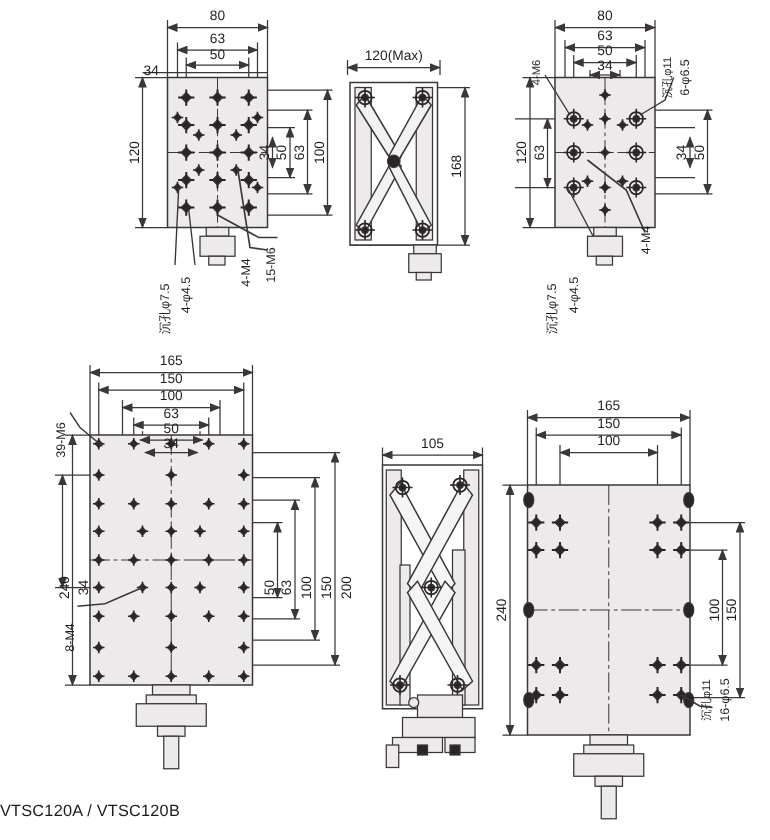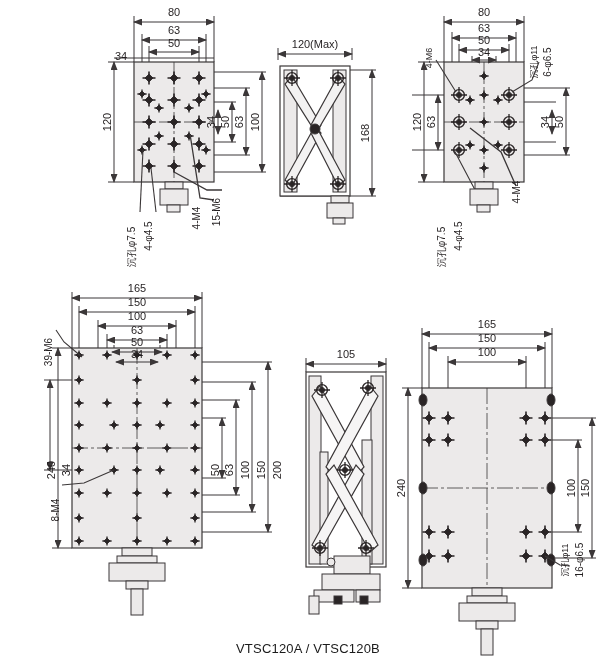--- a/index.html
+++ b/index.html
@@ -1,20 +1,20 @@
 <!DOCTYPE html>
 <html><head>
 <meta charset="utf-8">
 <style>
   html,body{margin:0;padding:0;background:#ffffff;}
   body{width:616px;height:672px;position:relative;overflow:hidden;
        font-family:"Liberation Sans","DejaVu Sans",sans-serif;color:#231f20;}
   .stage{position:absolute;left:4px;top:0;width:616px;height:588px;}
   svg{display:block;}
-  .caption{position:absolute;left:0;top:641px;width:616px;text-align:center;
+  .caption{position:absolute;left:0;top:641px;width:616px;
            font-size:13px;letter-spacing:.2px;color:#1b1b1b;}
   text{font-family:"Liberation Sans","DejaVu Sans",sans-serif;fill:#231f20;}
 </style>
 </head>
 <body>
 
 <div class="stage">
 <svg width="616" height="672" viewBox="0 0 616 672" xmlns="http://www.w3.org/2000/svg">
   <defs>
     <marker id="ah" markerWidth="9" markerHeight="7" refX="8" refY="3.5" orient="auto">

